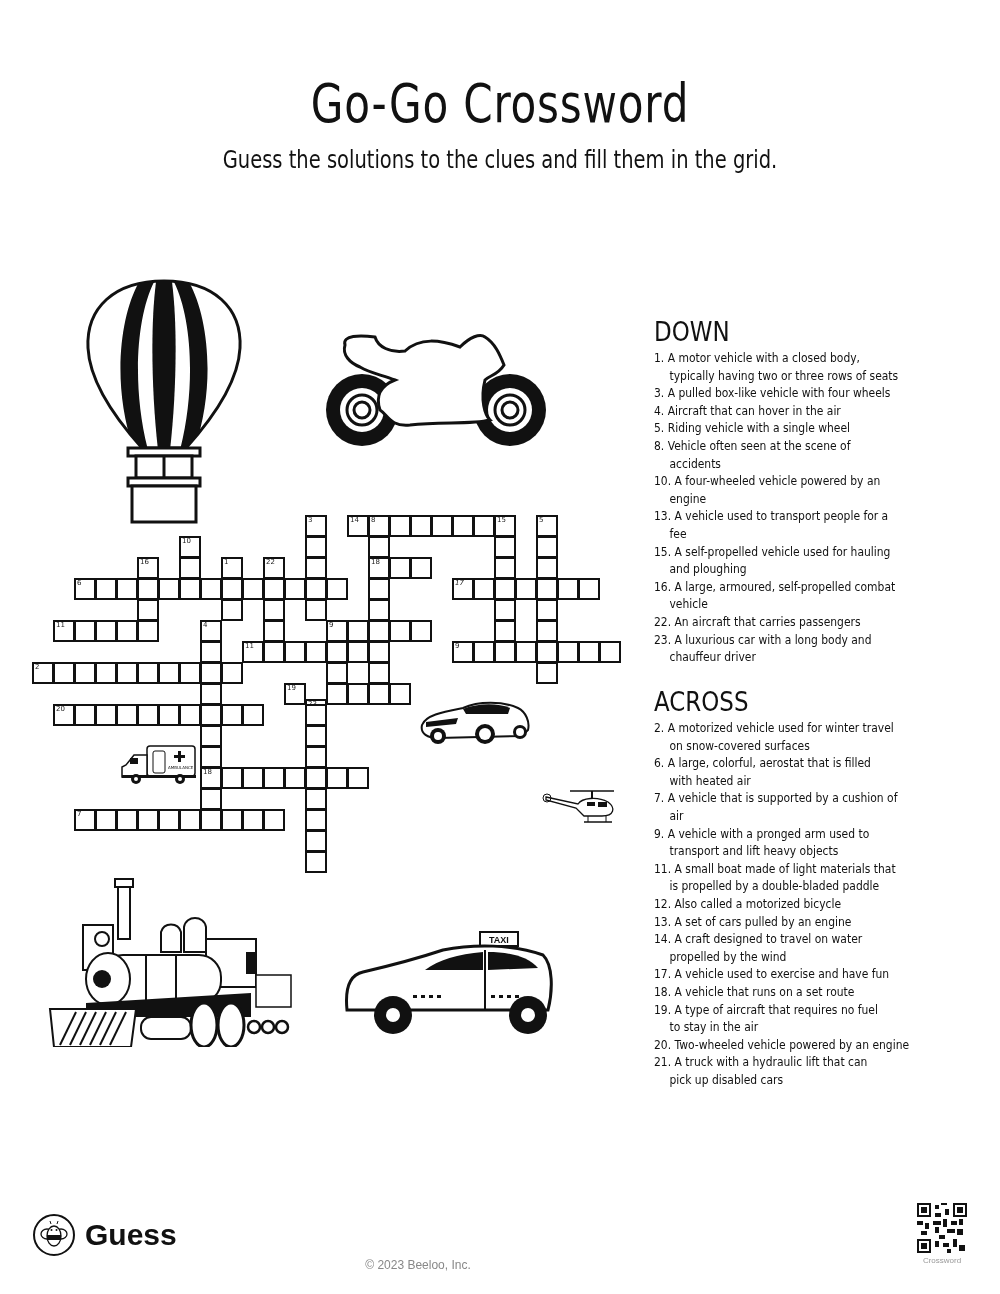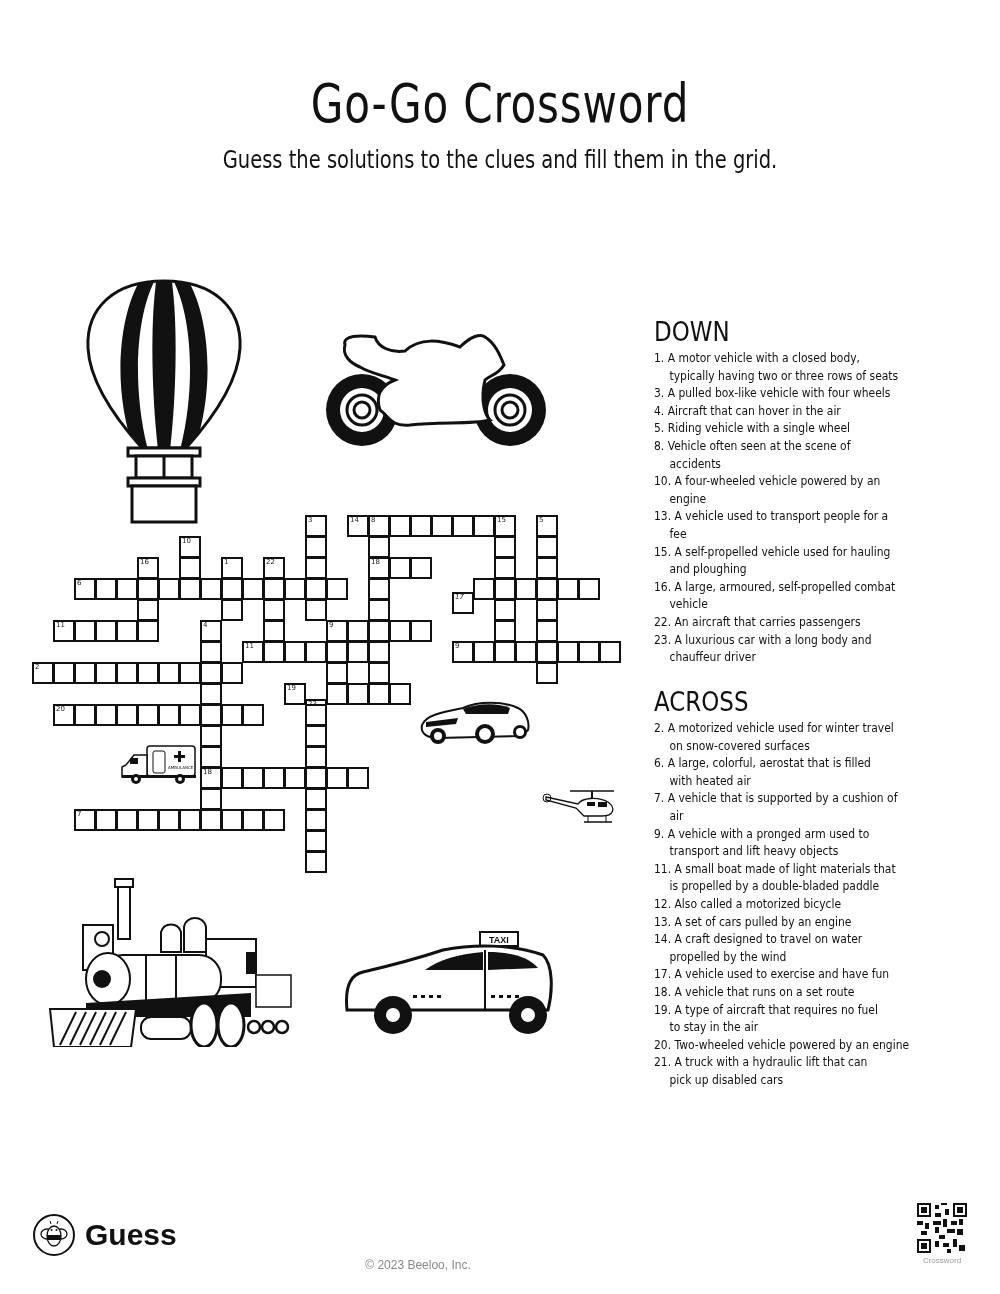--- a/index.html
+++ b/index.html
@@ -181,21 +181,21 @@
     <div class="cell" style="left: 137px; top: 578px;"></div>
     <div class="cell" style="left: 158px; top: 578px;"></div>
     <div class="cell" style="left: 179px; top: 578px;"></div>
     <div class="cell" style="left: 200px; top: 578px;"></div>
     <div class="cell" style="left: 221px; top: 578px;"></div>
     <div class="cell" style="left: 242px; top: 578px;"></div>
     <div class="cell" style="left: 263px; top: 578px;"></div>
     <div class="cell" style="left: 284px; top: 578px;"></div>
     <div class="cell" style="left: 305px; top: 578px;"></div>
     <div class="cell" style="left: 326px; top: 578px;"></div>
-    <div class="cell" style="left: 452px; top: 592px; font-style: italic;">
+    <div class="cell" style="left: 452px; top: 578px; font-style: italic;">
       <span class="num">17</span>
     </div>
     <div class="cell" style="left: 473px; top: 578px;"></div>
     <div class="cell" style="left: 494px; top: 578px;"></div>
     <div class="cell" style="left: 515px; top: 578px;"></div>
     <div class="cell" style="left: 536px; top: 578px;"></div>
     <div class="cell" style="left: 557px; top: 578px;"></div>
     <div class="cell" style="left: 578px; top: 578px;"></div>
     <div class="cell" style="left: 53px; top: 620px;">
       <span class="num">11</span>

